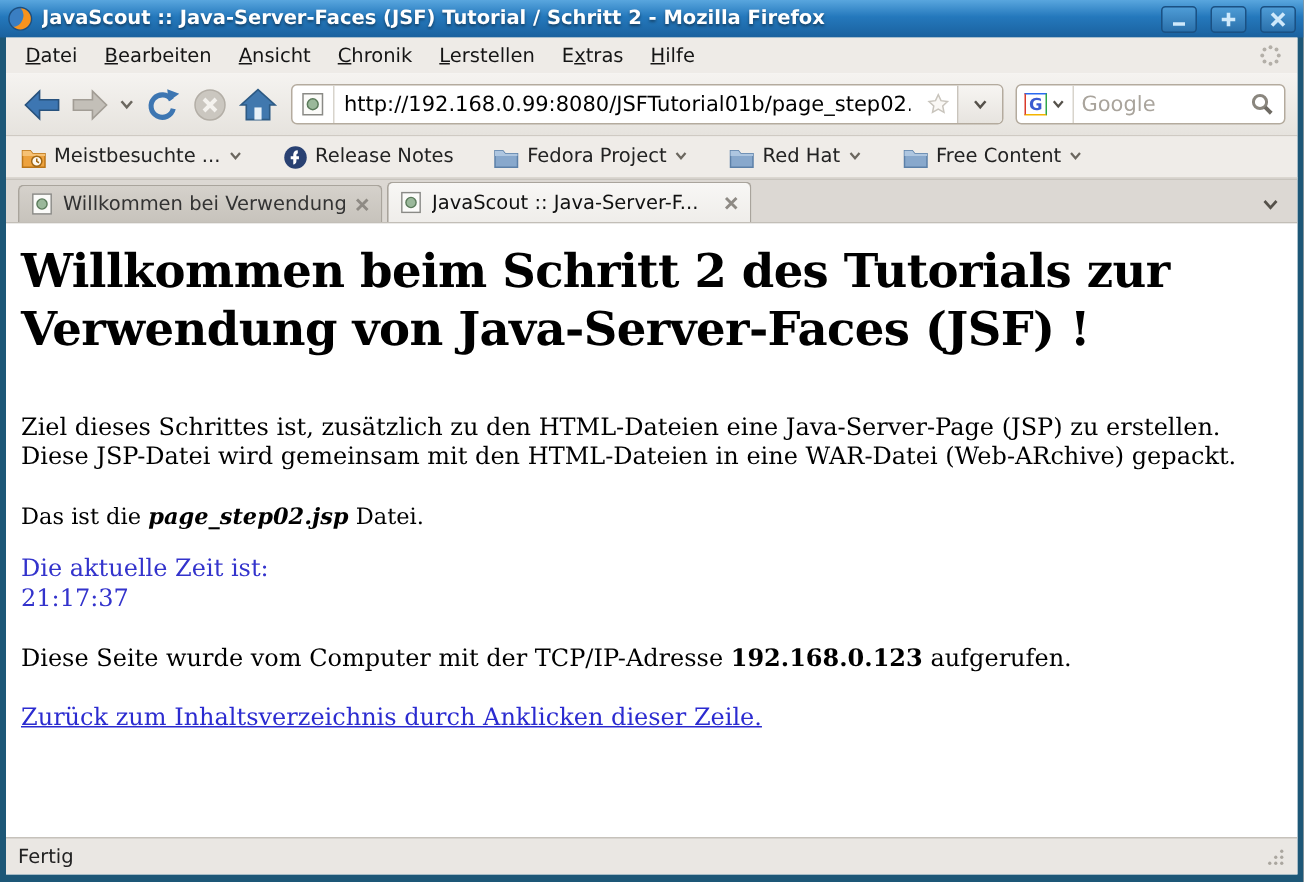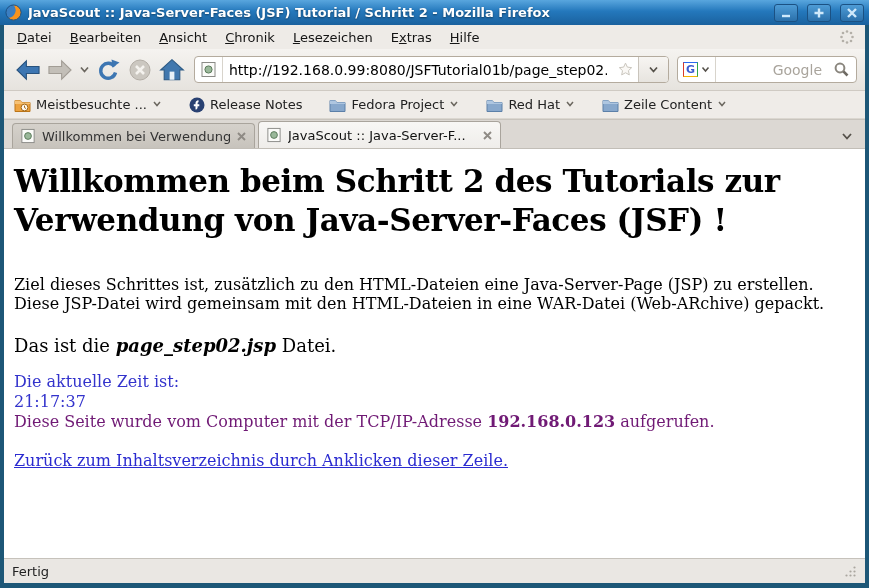--- a/index.html
+++ b/index.html
@@ -20,41 +20,41 @@
   .nav-btn{width:32px;height:32px;display:flex;align-items:center;justify-content:center;border-radius:3px;}
   .nav-drop{width:16px;height:32px;display:flex;align-items:center;justify-content:center;}
   .urlbar{flex:1;height:27px;background:#fff;border:1px solid #b4ab9e;border-radius:4px;display:flex;align-items:center;margin:0 8px 0 6px;overflow:hidden;box-sizing:border-box;}
   .urlbar-fav{padding:0 5px;border-right:1px solid #d8d4cc;display:flex;align-items:center;align-self:stretch;}
   .url-input{flex:1;border:0;outline:0;padding:0 6px;font-size:14px;font-family:"DejaVu Sans",sans-serif;color:#000;background:transparent;min-width:0;}
   .url-star{padding:0 4px;display:flex;align-items:center;}
   .url-drop{border-left:1px solid #c9c4bc;align-self:stretch;display:flex;align-items:center;padding:0 9px;background:linear-gradient(#f7f5f2,#e7e4df);}
   .searchbox{width:180px;height:27px;flex:0 0 auto;background:#fff;border:1px solid #b4ab9e;border-radius:4px;display:flex;align-items:center;box-sizing:border-box;overflow:hidden;}
   .search-engine{display:flex;align-items:center;gap:3px;padding:0 5px;border-right:1px solid #d8d4cc;align-self:stretch;}
   .g-icon{width:15px;height:15px;line-height:14px;text-align:center;font-size:11px;font-weight:bold;color:#3b5bd0;background:#fff;border:1px solid;border-color:#2a6af0 #30a54a #f4b400 #d93a2b;box-sizing:border-box;}
-  .search-input{flex:1;border:0;outline:0;min-width:0;padding:0 5px;font-size:14px;font-family:"DejaVu Sans",sans-serif;color:#b91c1c;text-align:right;}
+  .search-input{flex:1;border:0;outline:0;min-width:0;padding:0 5px;font-size:14px;font-family:"DejaVu Sans",sans-serif;color:#b91c1c;}
   .search-input::placeholder{color:#a9a49c;opacity:1;}
   .search-go{padding:0 6px;display:flex;align-items:center;}
   
   .bookmarksbar{height:27px;flex:0 0 27px;background:#efece8;display:flex;align-items:center;padding:0 10px;gap:27px;font-size:13px;color:#222;border-bottom:1px solid #dbd7d0;}
   .bm{display:flex;align-items:center;gap:5px;white-space:nowrap;}
   
   .tabbar{height:30px;flex:0 0 30px;background:#dcd8d3;display:flex;align-items:flex-end;padding:3px 8px 0;border-top:1px solid #c8c4bd;border-bottom:1px solid #c2beb7;box-sizing:border-box;}
   .tab{width:243px;height:25px;display:flex;align-items:center;gap:6px;padding:0 7px;font-size:13px;color:#333;border:1px solid #a9a49c;border-bottom:none;border-radius:4px 4px 0 0;background:linear-gradient(#d5d1cb,#c7c3bc);margin-right:3px;box-sizing:border-box;}
   .tab.active{background:linear-gradient(#f8f7f5,#efedea);height:27px;color:#111;}
   .tab-title{flex:1;white-space:nowrap;overflow:hidden;}
   .tablist-btn{margin-left:auto;align-self:center;padding:0 4px;}
   
   .content{flex:1;background:#fff;padding:2px 10px 0;overflow:hidden;font-family:"DejaVu Serif",serif;color:#000;}
   .page-heading{font-size:31px;line-height:39px;font-weight:bold;margin:11px 0 0;letter-spacing:-0.4px;white-space:nowrap;}
   .intro{margin-top:35px;font-size:16px;line-height:19px;}
   .intro div{white-space:nowrap;}
-  .file-line{margin-top:22px;font-size:18px;}
+  .file-line{margin-top:22px;font-size:15px;}
   .file-name{font-weight:bold;font-style:italic;}
   .time-block{margin-top:16px;font-size:16px;line-height:20px;color:#3333cc;}
-  .ip-line{font-size:16px;color:#701a75;}
+  .ip-line{margin-top:20px;font-size:16px;color:#000000;}
   .ip-value{font-weight:bold;}
   .back-link{display:inline-block;margin-top:20px;font-size:16px;color:#2b2bd0;text-decoration:underline;cursor:pointer;}
   
   .statusbar{height:24px;flex:0 0 24px;background:#eae7e3;border-top:1px solid #c6c2bb;display:flex;align-items:center;padding:0 8px;font-size:13px;color:#222;}
   .grip{margin-left:auto;display:flex;align-items:flex-end;}
 </style>
 </head>
 <body>
 
 <div class="window">
@@ -85,21 +85,21 @@
     </span>
   </div>
 
   <div class="winbody">
 
     <div class="menubar">
       <span class="menu-item"><span></span><span class="u">D</span><span>atei</span></span>
       <span class="menu-item"><span></span><span class="u">B</span><span>earbeiten</span></span>
       <span class="menu-item"><span></span><span class="u">A</span><span>nsicht</span></span>
       <span class="menu-item"><span></span><span class="u">C</span><span>hronik</span></span>
-      <span class="menu-item"><span></span><span class="u">L</span><span>esezeichen</span></span>
+      <span class="menu-item"><span></span><span class="u">L</span><span>erstellen</span></span>
       <span class="menu-item"><span>E</span><span class="u">x</span><span>tras</span></span>
       <span class="menu-item"><span></span><span class="u">H</span><span>ilfe</span></span>
       <span class="throbber">
         <svg width="16" height="16">
             <g fill="#b3afa8">
               <circle cx="8" cy="2.5" r="1.3"></circle>
               <circle cx="12" cy="4" r="1.3"></circle>
               <circle cx="13.5" cy="8" r="1.3"></circle>
               <circle cx="12" cy="12" r="1.3"></circle>
               <circle cx="8" cy="13.5" r="1.3"></circle>
@@ -219,21 +219,21 @@
         <span>Red Hat</span>
         <svg width="10" height="7">
             <path d="M2 1 L5 4.5 L8 1" fill="none" stroke="#6b675f" stroke-width="1.5"></path>
           </svg>
       </span>
       <span class="bm">
         <svg width="17" height="16" viewBox="0 0 17 16">
             <path d="M1 3.5 h5.2 l1.6 2 H16 v9 H1 z" fill="#88a8cc" stroke="#5c80a8"></path>
             <path d="M1 3.5 h5.2 l1.6 2 H16 v1.5 H1 z" fill="#aec6e0"></path>
           </svg>
-        <span>Zeile Content</span>
+        <span>Free Content</span>
         <svg width="10" height="7">
             <path d="M2 1 L5 4.5 L8 1" fill="none" stroke="#6b675f" stroke-width="1.5"></path>
           </svg>
       </span>
     </div>
 
     <div class="tabbar">
       <div class="tab">
         <svg width="16" height="16" viewBox="0 0 17 17">
             <rect x="2" y="1.5" width="13" height="14" fill="#fbfbf9" stroke="#8a8a86"></rect>

